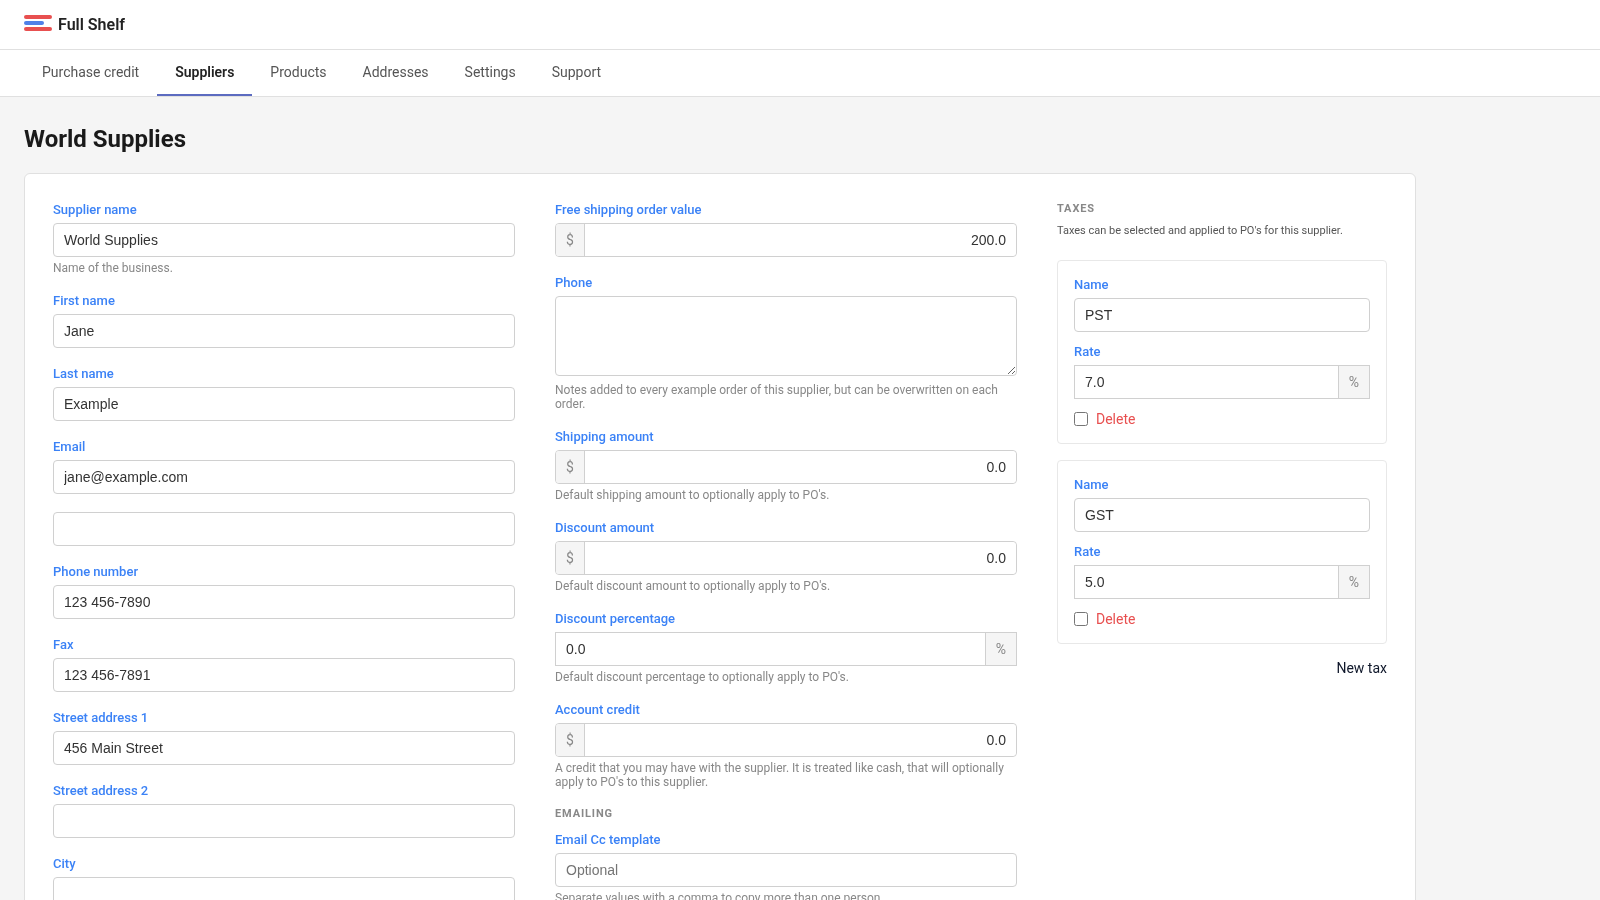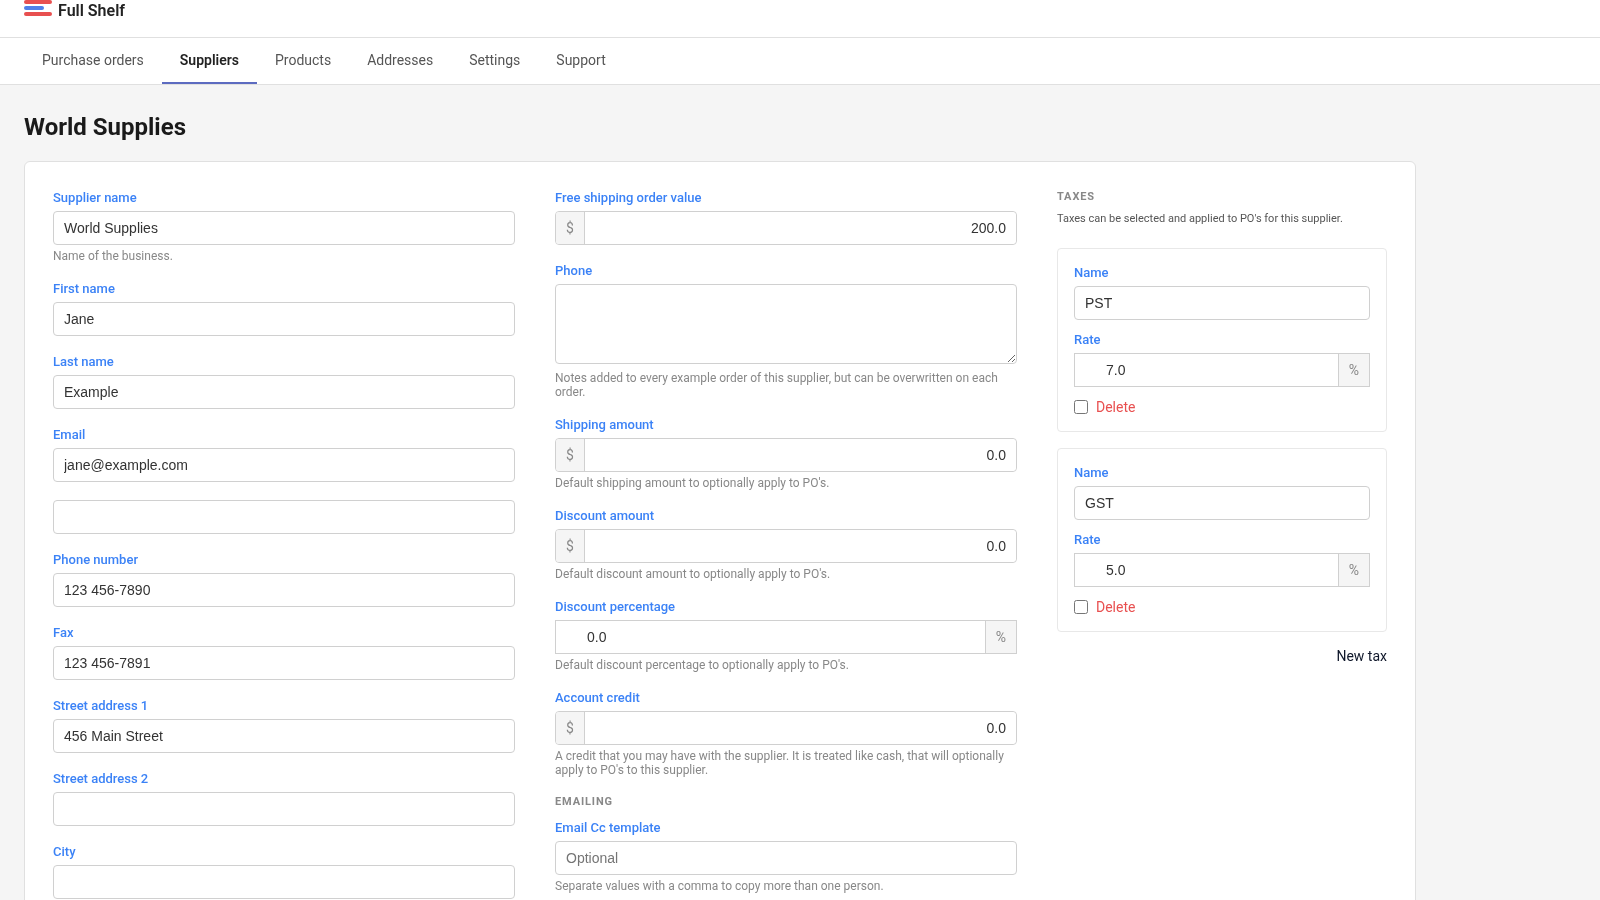--- a/index.html
+++ b/index.html
@@ -3,23 +3,23 @@
   <meta charset="utf-8">
   <style>
     * { box-sizing: border-box; margin: 0; padding: 0; }
     body { font-family: -apple-system, BlinkMacSystemFont, 'Segoe UI', Roboto, sans-serif; background: #f5f5f5; color: #333; font-size: 14px; }
 
     
     .top-bar {
       background: #fff;
       border-bottom: 1px solid #e0e0e0;
       padding: 0 24px;
-      height: 38px;
-      display: flex;
-      align-items: flex-start;
+      height: 50px;
+      display: flex;
+      align-items: center;
       gap: 8px;
     }
     .logo-mark {
       display: flex;
       align-items: center;
       gap: 6px;
     }
     .logo-icon {
       width: 28px;
       height: 20px;
@@ -139,21 +139,20 @@
       color: #333;
       outline: none;
       text-align: right;
     }
     .input-suffix-wrap {
       display: flex;
       align-items: center;
       border: 1px solid #d0d0d0;
       border-radius: 0;
       overflow: hidden;
-      padding-left: 21px;
     }
     .input-suffix-wrap input {
       border: none !important;
       flex: 1;
       padding: 8px 10px;
       font-size: 14px;
       color: #333;
       outline: none;
     }
     .input-suffix-wrap .suffix {
@@ -240,21 +239,21 @@
     <div class="logo-icon">
       <span></span>
         <span></span>
         <span></span>
     </div>
     <span class="app-title">Full Shelf</span>
   </div>
 </div>
 
 <nav class="nav-tabs">
-  <a class="nav-tab" href="#">Purchase orders</a>
+  <a class="nav-tab" href="#">Purchase credit</a>
   <a class="nav-tab active" href="#">Suppliers</a>
   <a class="nav-tab" href="#">Products</a>
   <a class="nav-tab" href="#">Addresses</a>
   <a class="nav-tab" href="#">Settings</a>
   <a class="nav-tab" href="#">Support</a>
 </nav>
 
 <div class="page-content">
   <h1 class="page-title">World Supplies</h1>
 

